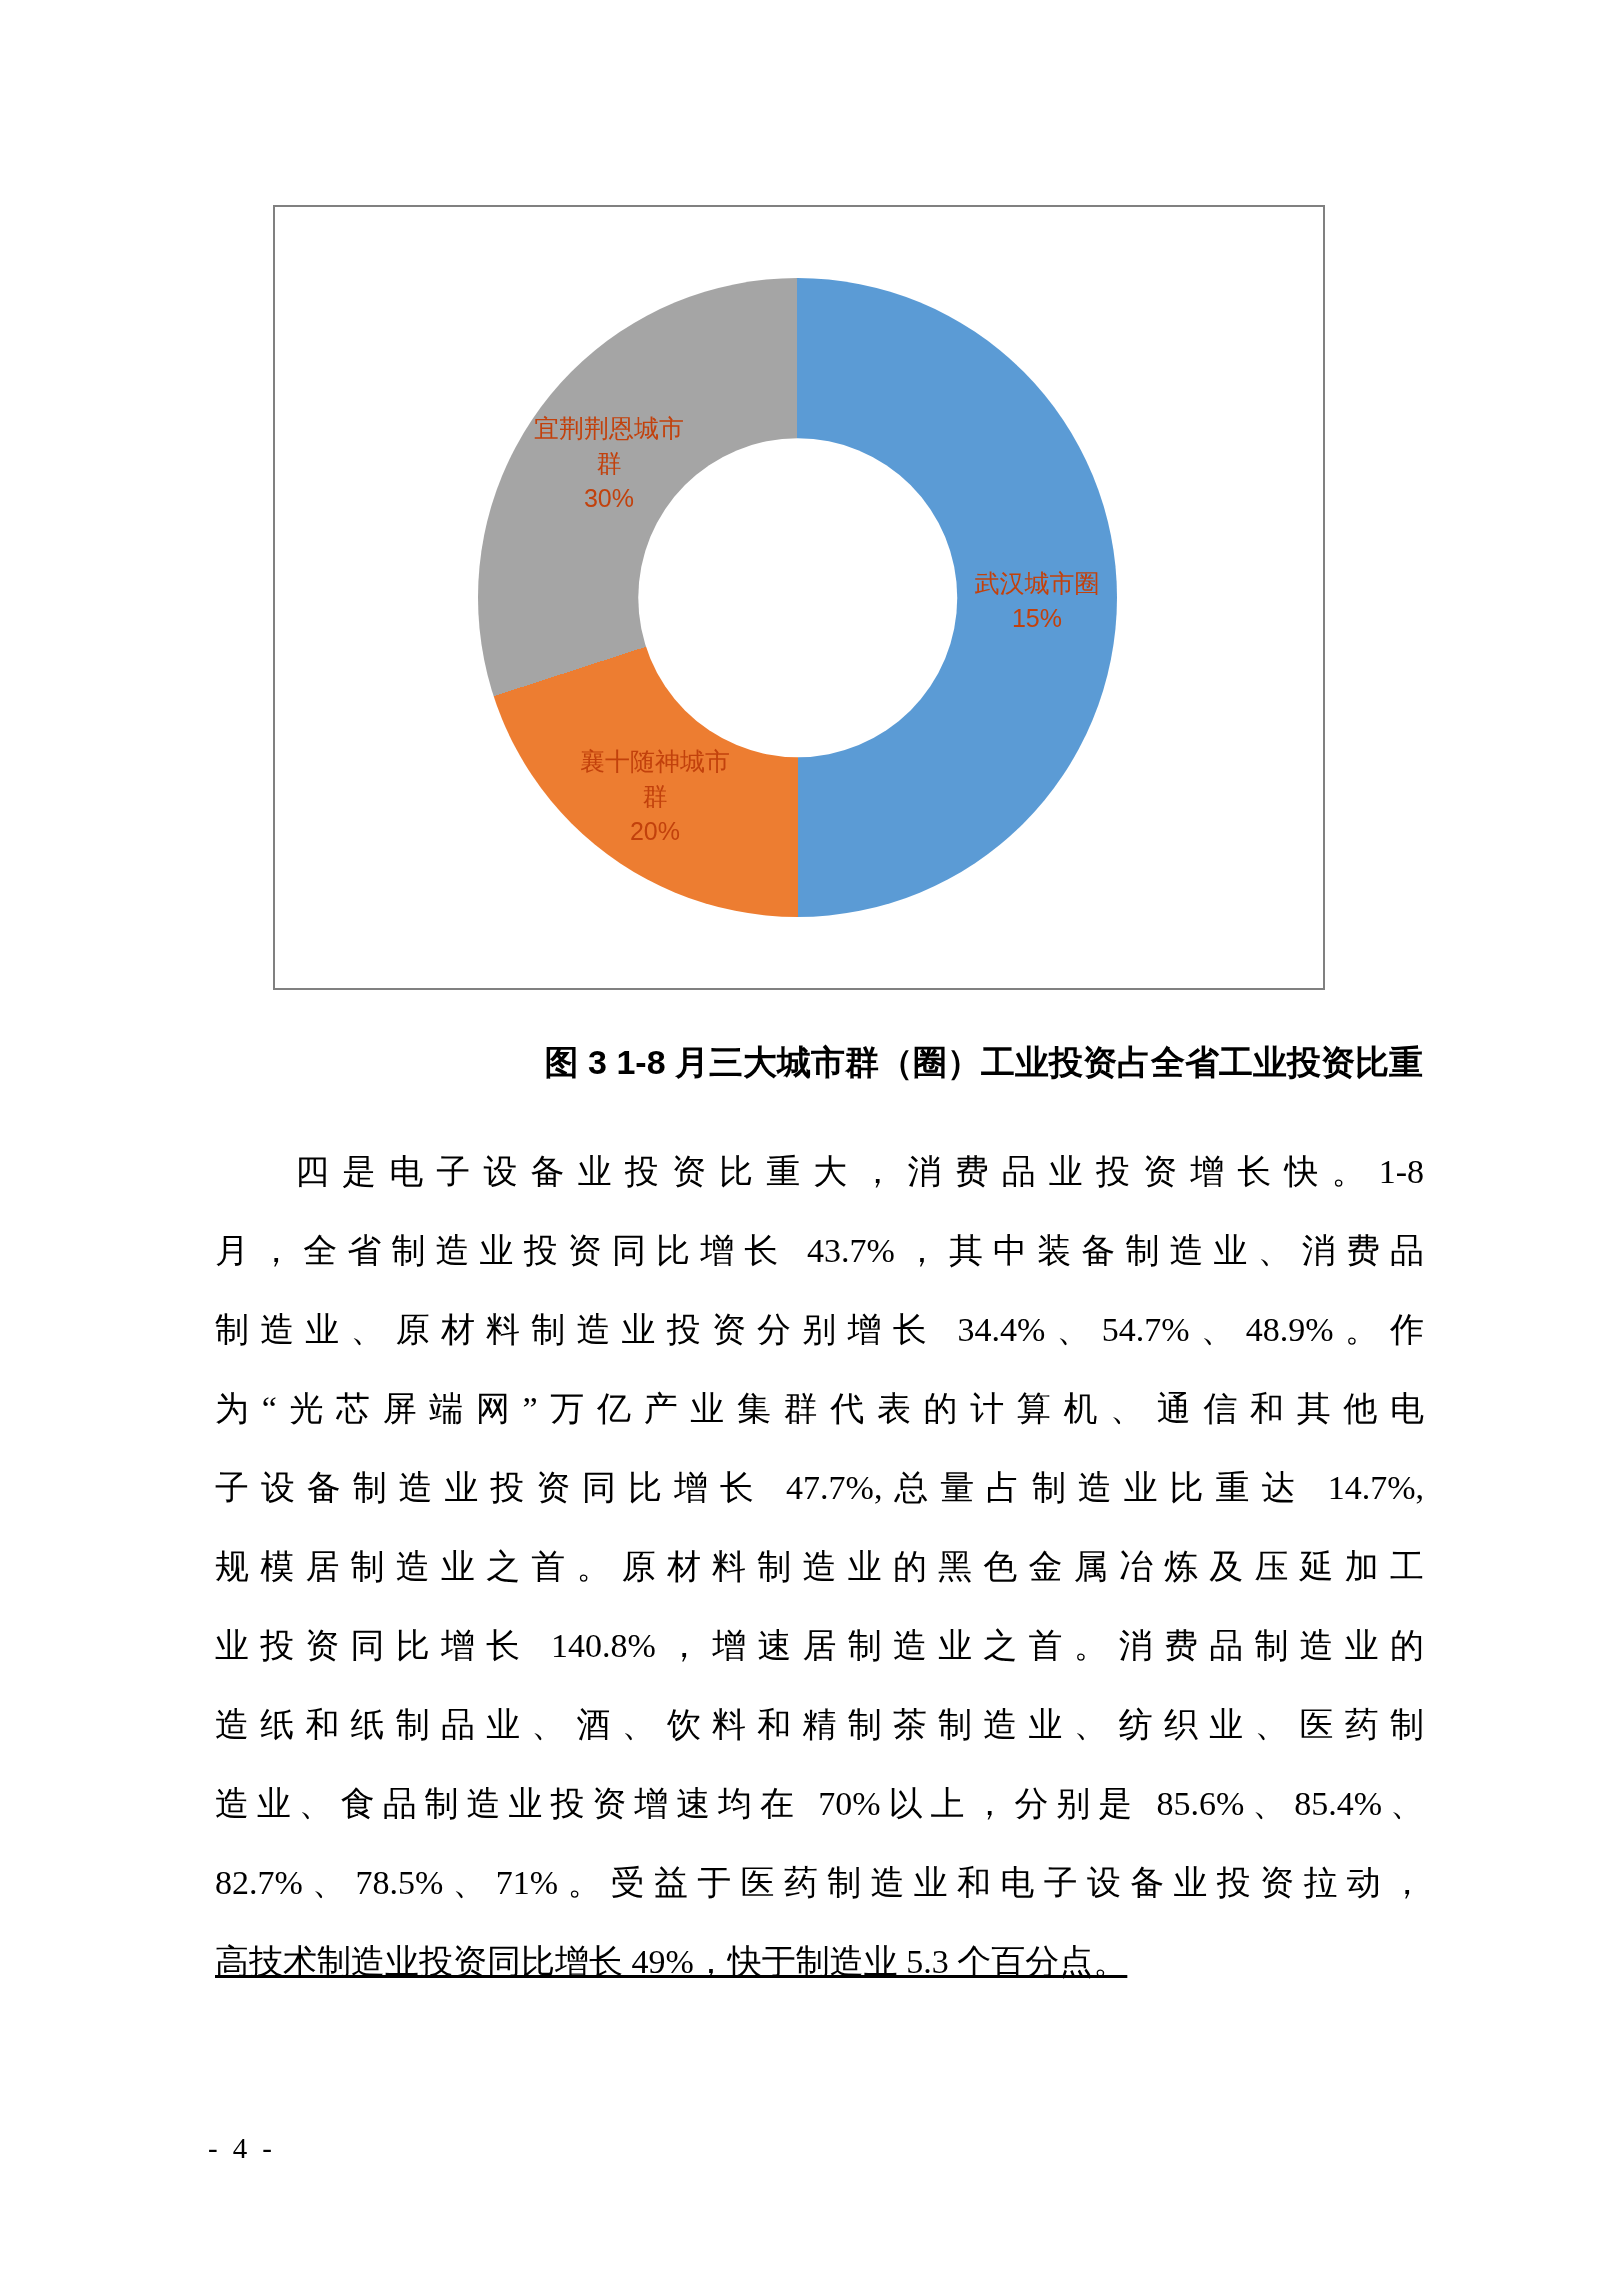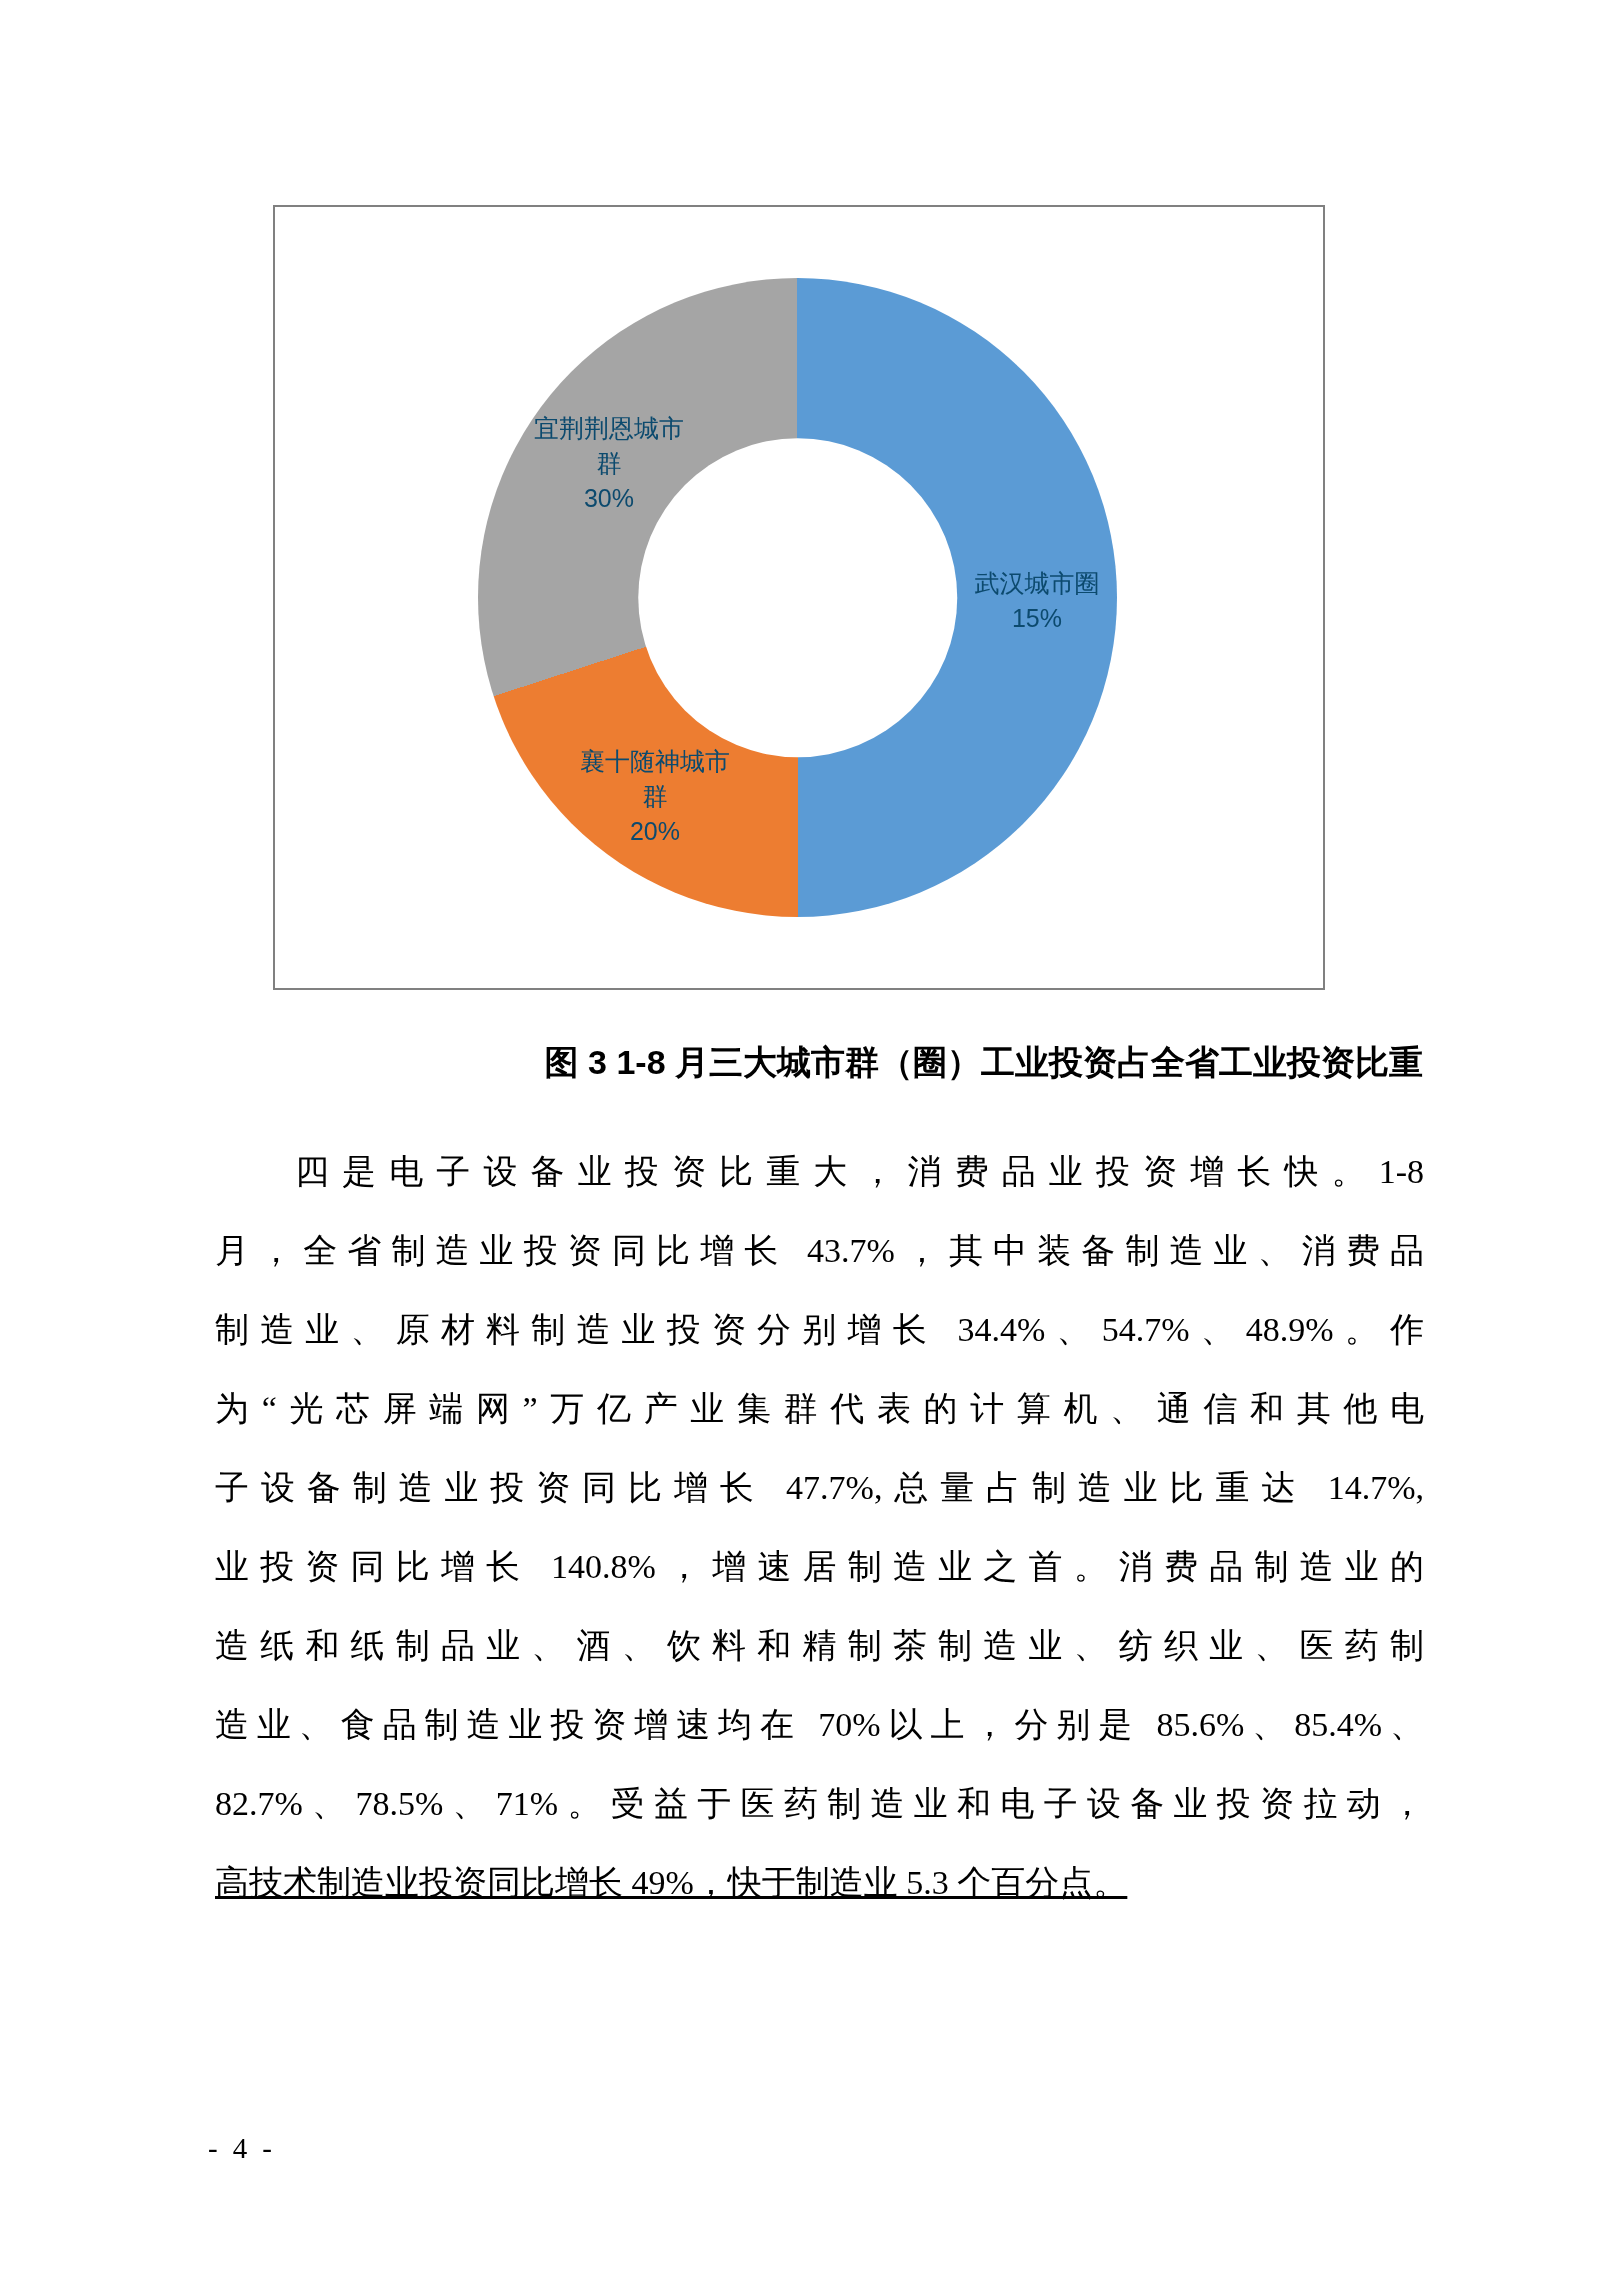--- a/index.html
+++ b/index.html
@@ -42,21 +42,21 @@
     border-radius: 50%;
     background: #ffffff;
   }
   .slice-label {
     position: absolute;
     transform: translateX(-50%);
     text-align: center;
     font-family: "Liberation Sans", "DejaVu Sans", sans-serif;
     font-size: 25px;
     line-height: 35px;
-    color: #0c4a6e;
+    color: #c2410c;
     white-space: nowrap;
   }
   .label-wuhan  { left: 762px; top: 359px; }
   .label-xiang  { left: 380px;  top: 537px; }
   .label-yijing { left: 334px;  top: 204px; }
 
   
   .caption {
     position: absolute;
     left: 216px;
@@ -128,20 +128,21 @@
   </div>
 
   <div class="caption">图 3  1-8 月三大城市群（圈）工业投资占全省工业投资比重</div>
 
   <div class="bodytext">
     <div class="bodyline first">四是电子设备业投资比重大，消费品业投资增长快。1-8</div>
     <div class="bodyline">月，全省制造业投资同比增长 43.7%，其中装备制造业、消费品</div>
     <div class="bodyline">制造业、原材料制造业投资分别增长 34.4%、54.7%、48.9%。作</div>
     <div class="bodyline">为“光芯屏端网”万亿产业集群代表的计算机、通信和其他电</div>
     <div class="bodyline">子设备制造业投资同比增长 47.7%,总量占制造业比重达 14.7%,</div>
+    <div class="bodyline">规模居制造业之首。原材料制造业的黑色金属冶炼及压延加工</div>
     <div class="bodyline">业投资同比增长 140.8%，增速居制造业之首。消费品制造业的</div>
     <div class="bodyline">造纸和纸制品业、酒、饮料和精制茶制造业、纺织业、医药制</div>
     <div class="bodyline">造业、食品制造业投资增速均在 70%以上，分别是 85.6%、85.4%、</div>
     <div class="bodyline">82.7%、78.5%、71%。受益于医药制造业和电子设备业投资拉动，</div>
     <div class="bodyline last">高技术制造业投资同比增长 49%，快于制造业 5.3 个百分点。</div>
   </div>
 
   <div class="pageno">- 4 -</div>
 
 </div>

